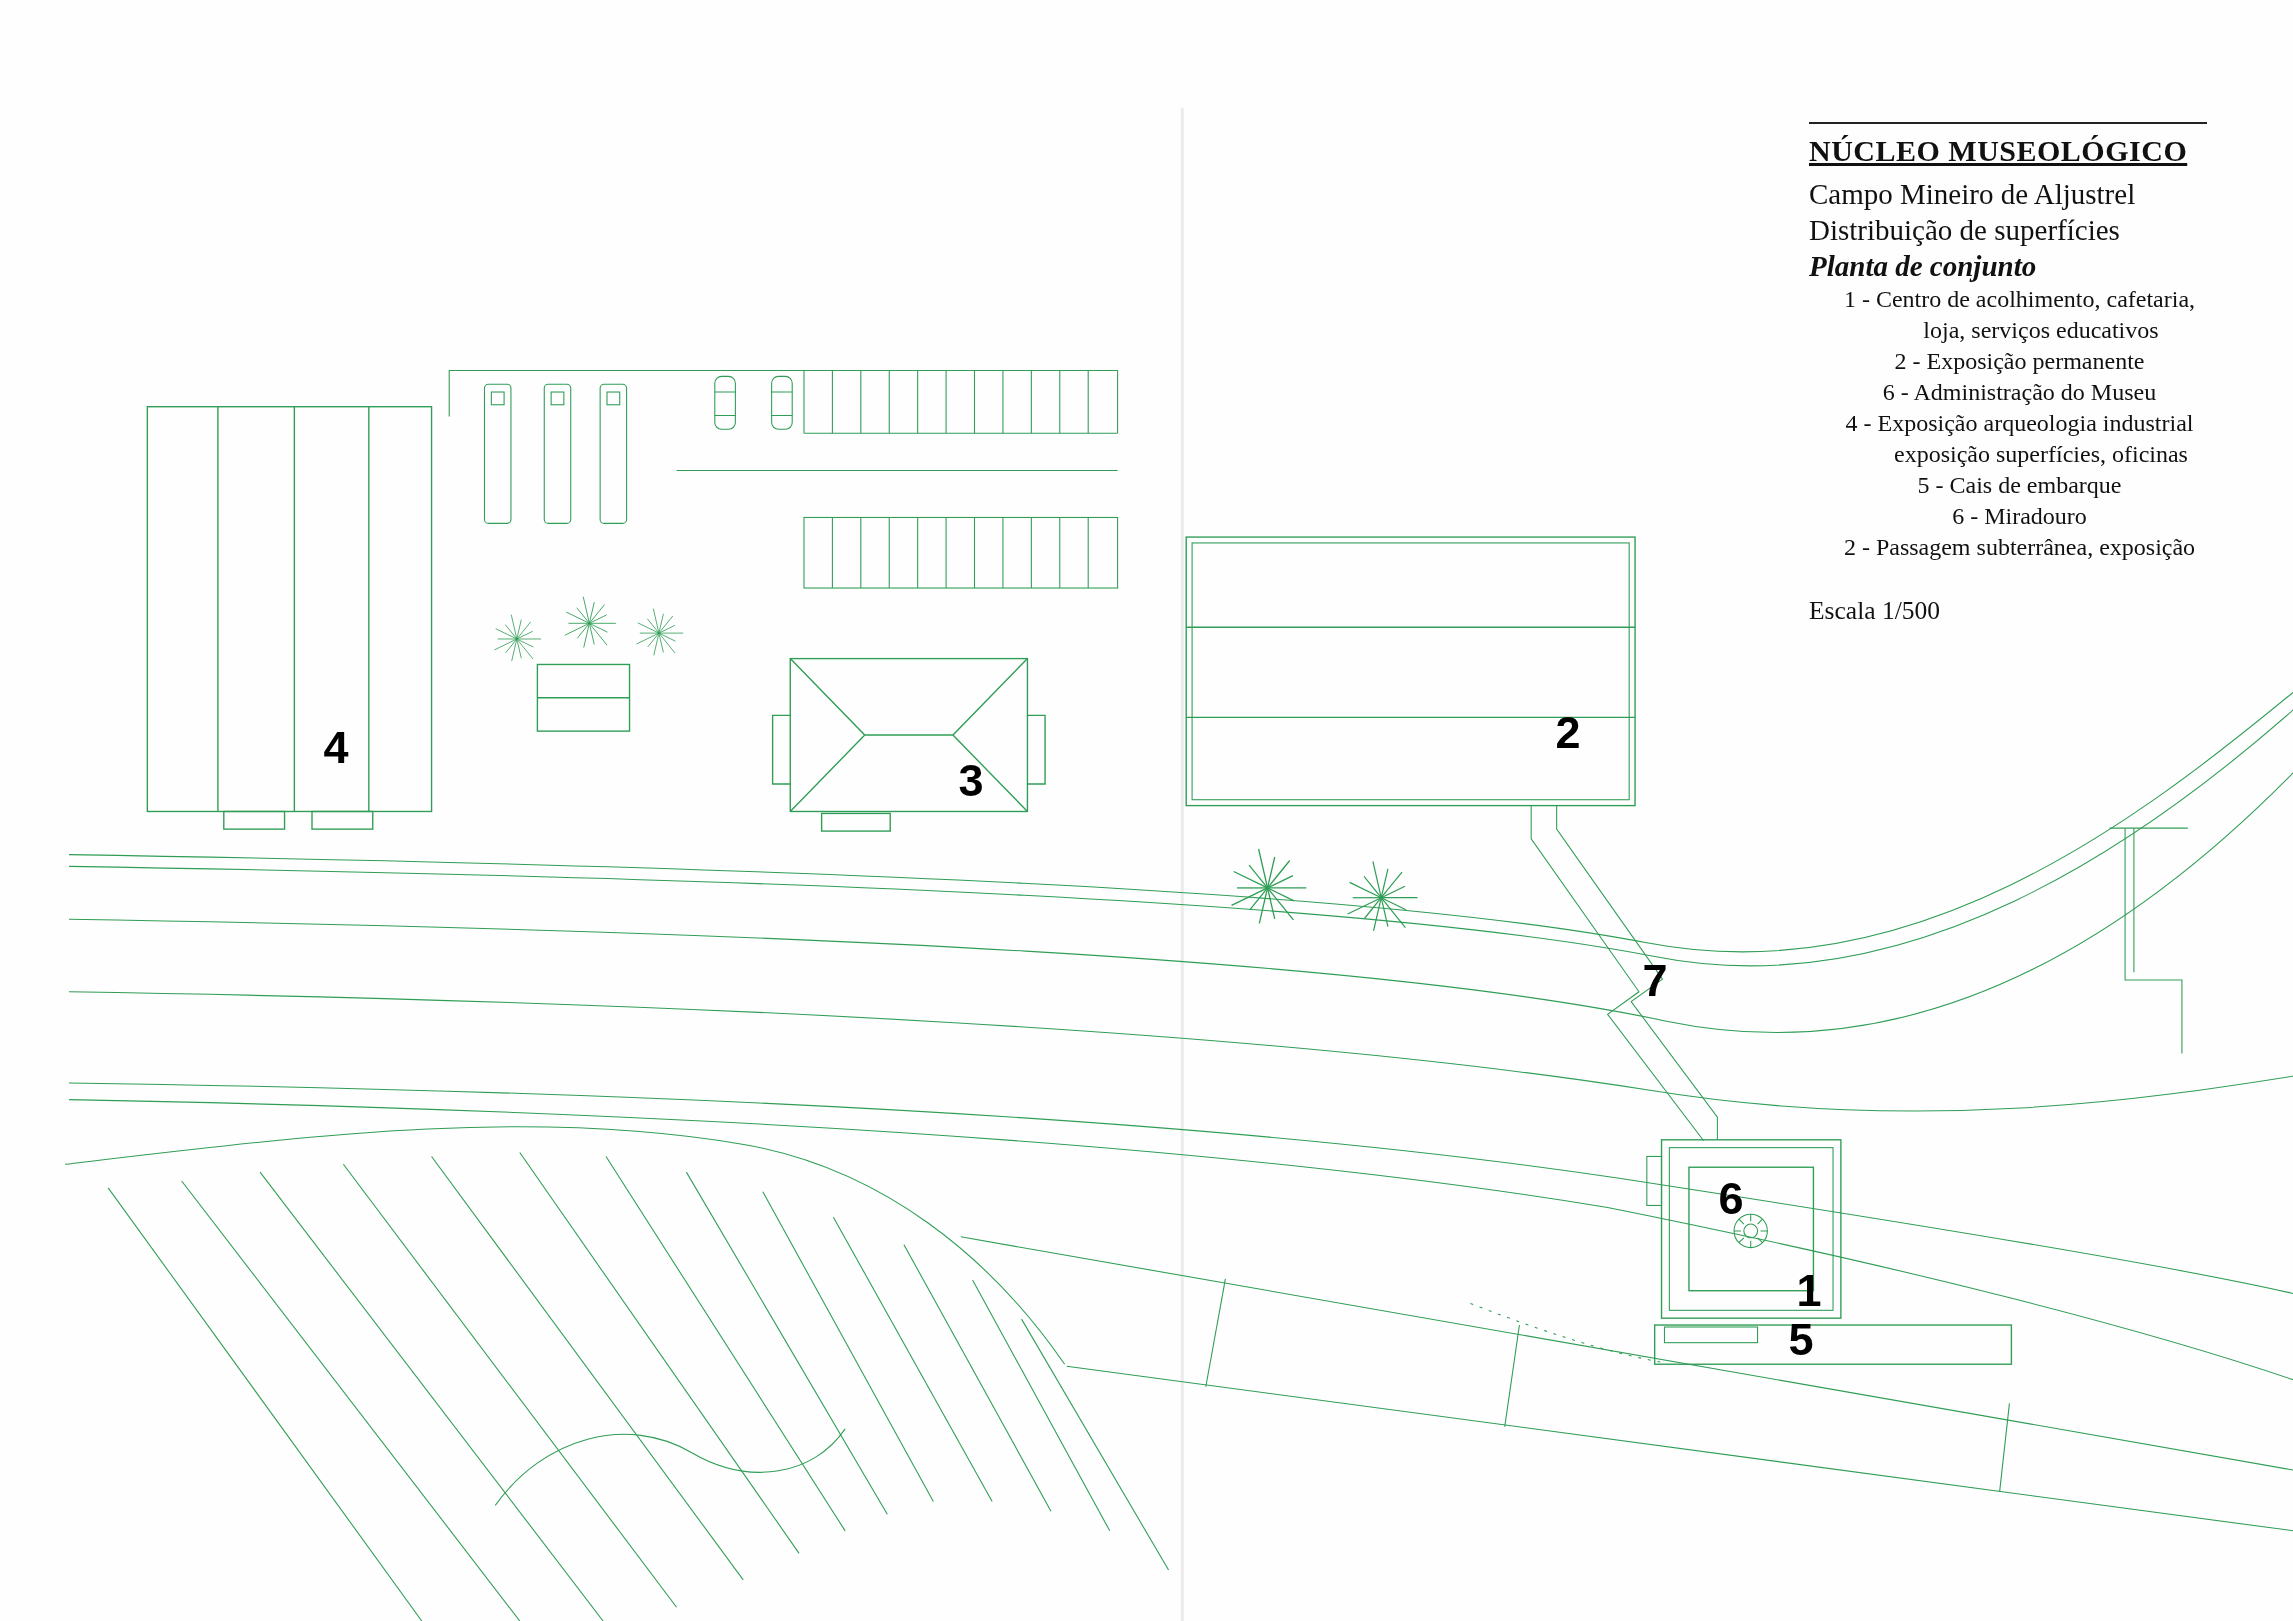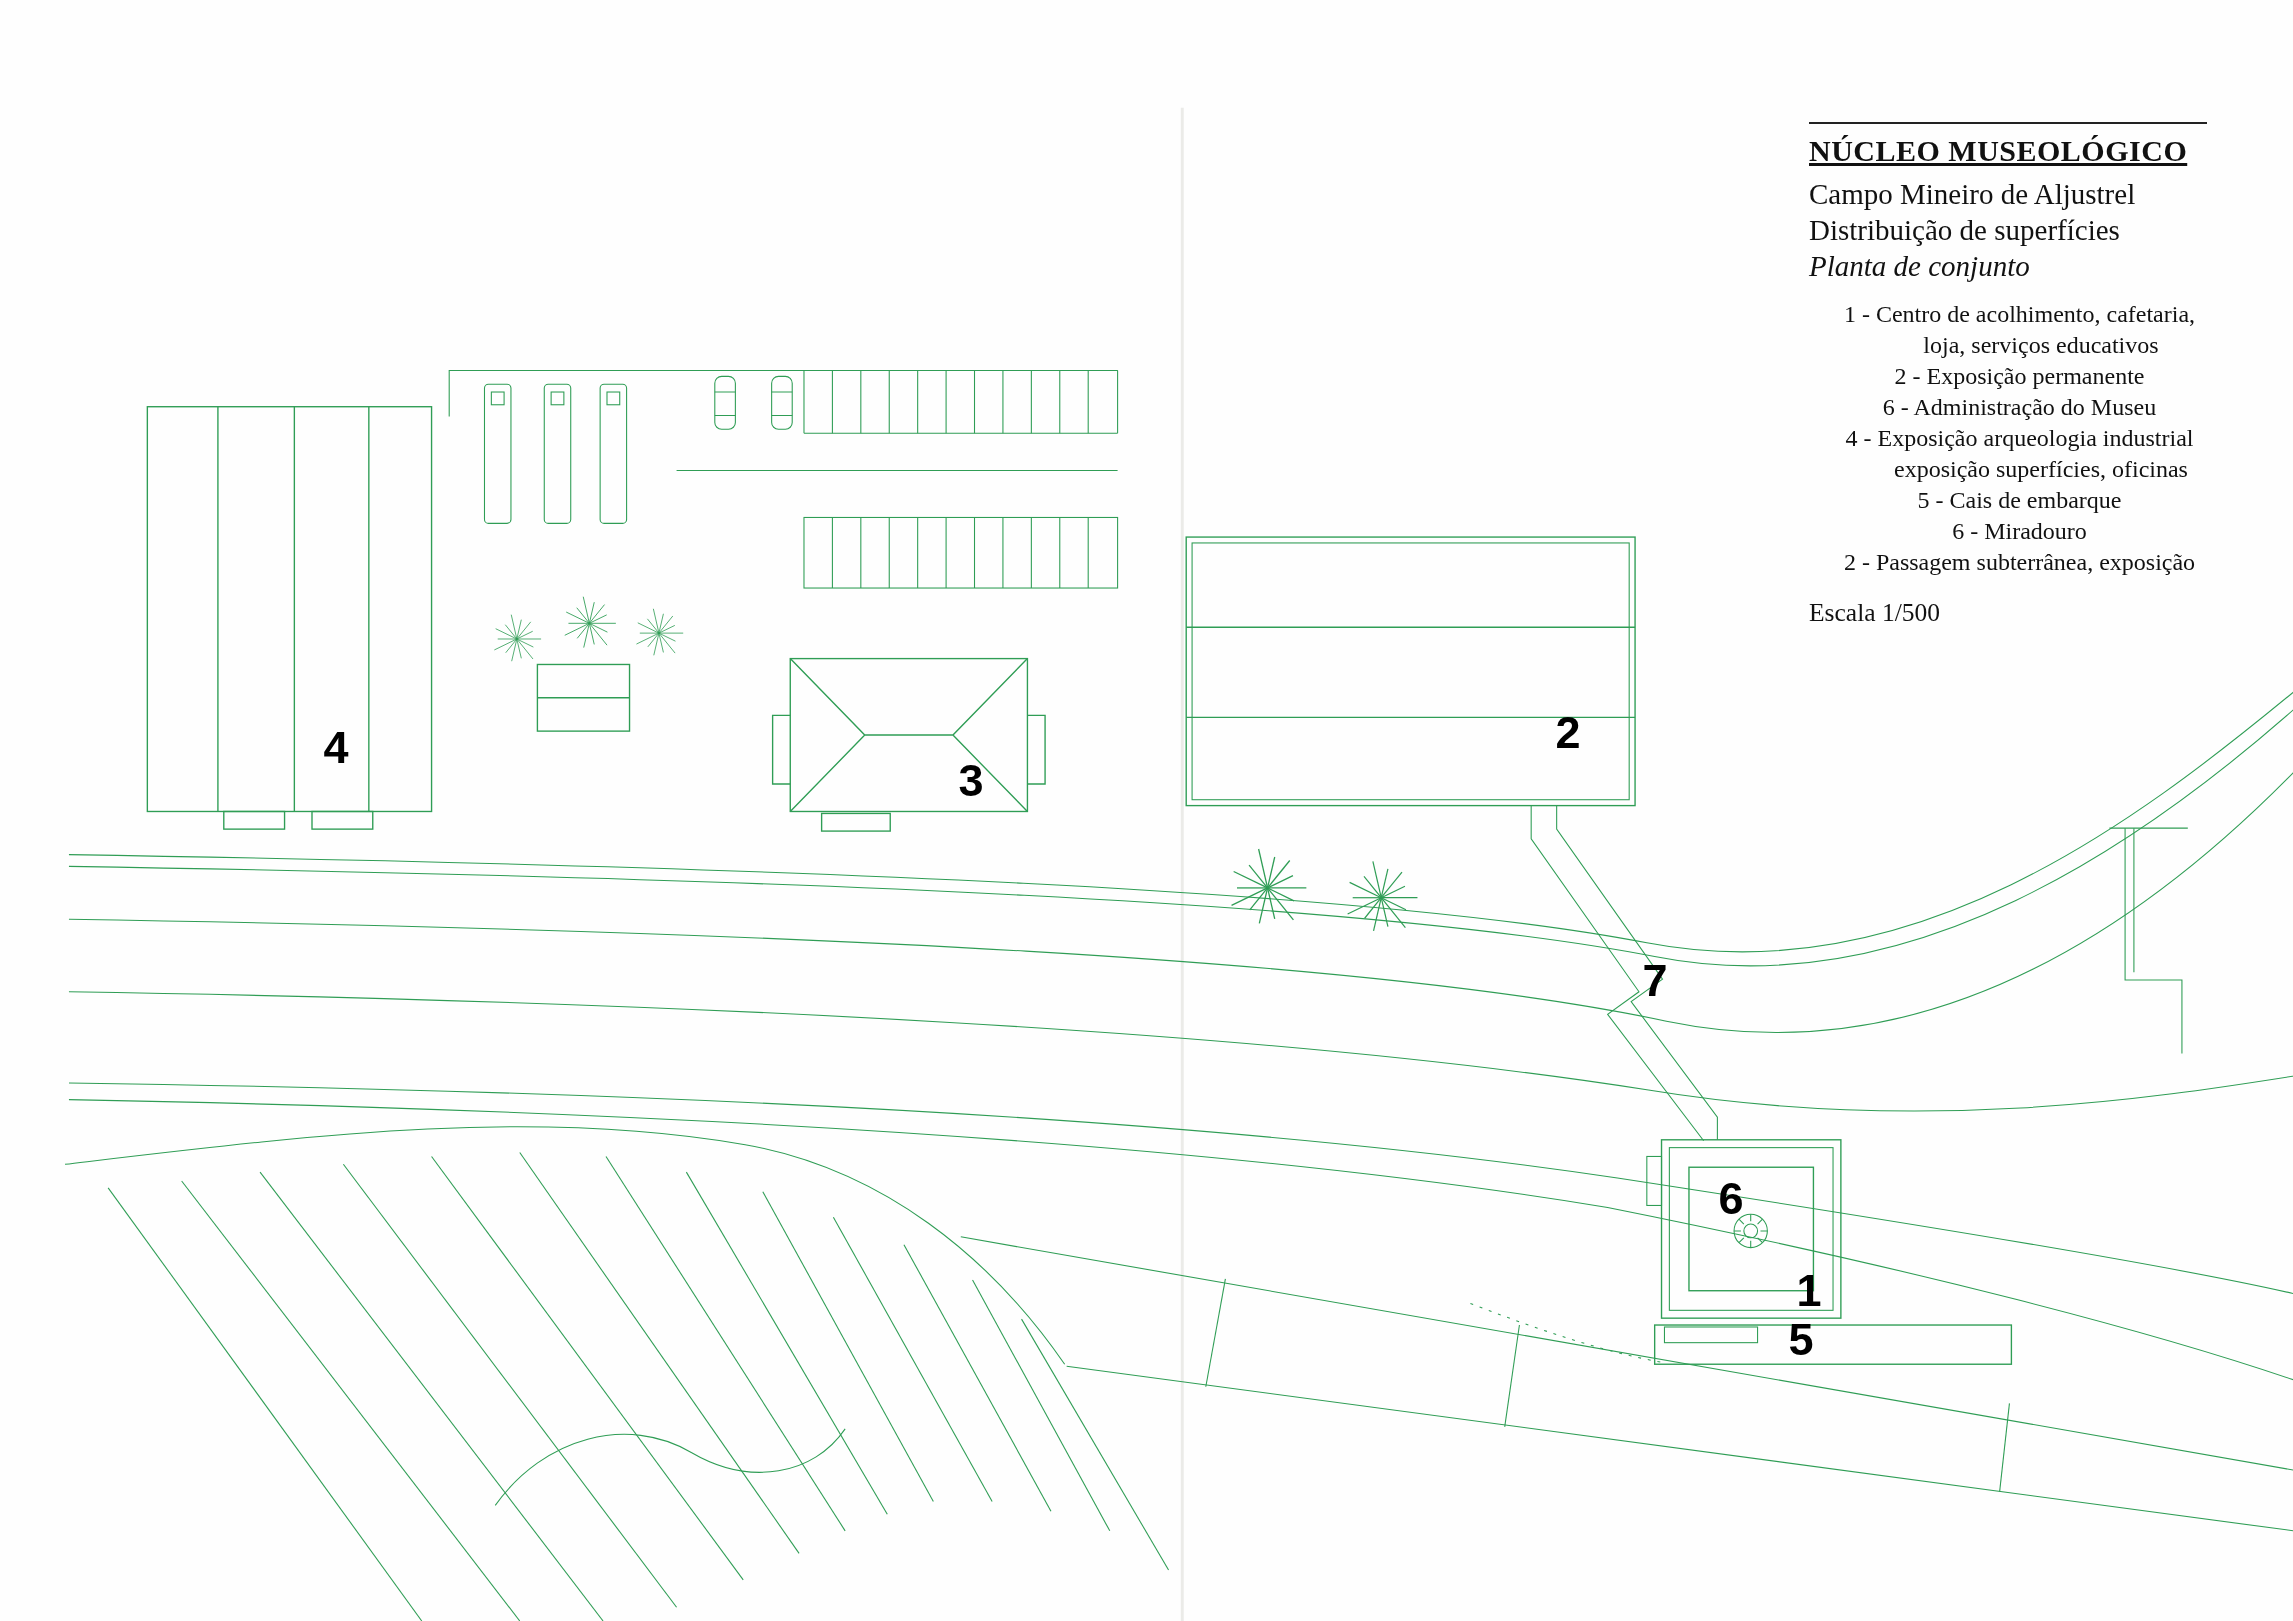--- a/index.html
+++ b/index.html
@@ -23,24 +23,24 @@
     line-height:1;
   }
   .legend{
     position:absolute;
     left:1809px;top:122px;width:421px;
     color:#111;
   }
   .legend-rule{border-top:2.5px solid #222;width:398px;margin-bottom:9.8px;}
   .lg-title{font-size:30px;font-weight:700;letter-spacing:0.5px;margin-bottom:10px;text-decoration:underline;}
   .lg-sub{font-size:29px;margin-bottom:2.9px;}
-  .lg-plan{font-size:29px;font-weight:400;font-style:italic;margin-bottom:16px;}
+  .lg-plan{font-size:29px;font-weight:700;font-style:italic;margin-bottom:1px;}
   .lg-item{font-size:24px;line-height:31px;text-align:center;}
   .lg-item.indent{padding-left:43px;}
-  .lg-scale{font-size:25.5px;margin-top:20px;}
+  .lg-scale{font-size:25.5px;margin-top:33px;}
 </style>
 </head>
 <body>
 
 <div class="page">
 
   <svg class="plan" width="2294" height="1621" viewBox="0 0 2340 1654">
     <defs>
       <pattern id="hH" width="8" height="7.2" patternUnits="userSpaceOnUse">
         <line x1="0" y1="3" x2="8" y2="3" stroke="#3aa25e" stroke-width="0.7"></line>

